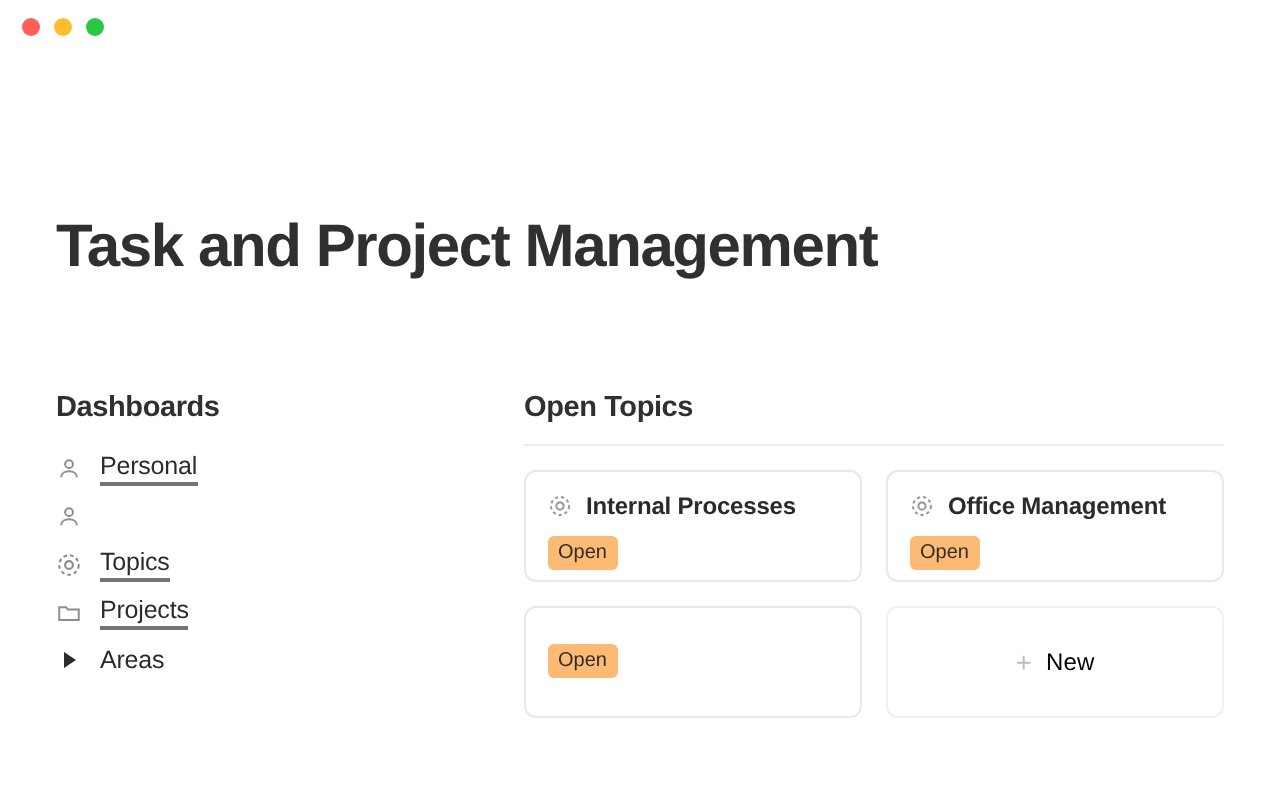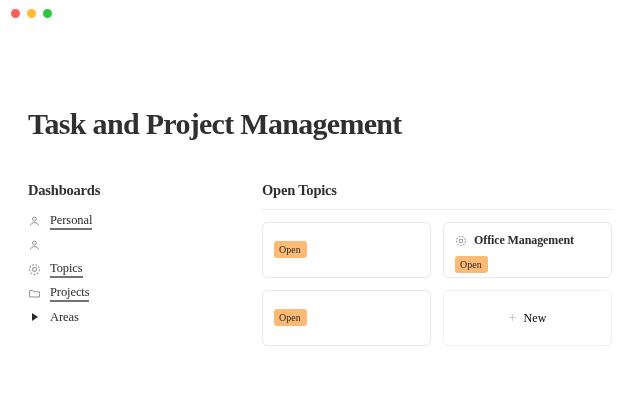--- a/index.html
+++ b/index.html
@@ -19,34 +19,34 @@
     padding-left: 11px;
     gap: 7px;
     background: #ffffff;
   }
   .dot { width: 9px; height: 9px; border-radius: 50%; display: block; }
   .dot-close { background: #ff5f57; }
   .dot-min   { background: #febc2e; }
   .dot-max   { background: #28c840; }
 
   
-  .page { padding: 0 28px; font-family: Liberation Serif, serif; }
+  .page { padding: 0 28px; }
 
   .page-title {
     margin-top: 81px;
     font-size: 30px;
     font-weight: bold;
     letter-spacing: -0.7px;
     color: #32302f;
     line-height: 1.1;
   }
 
   .columns {
     display: flex;
-    margin-top: 42px;
+    margin-top: 56px;
     align-items: flex-start;
   }
 
   
   .sidebar { width: 206px; flex: 0 0 206px; }
   .section-title {
     font-size: 14.5px;
     font-weight: bold;
     color: #32302f;
     letter-spacing: -0.2px;
@@ -236,20 +236,29 @@
 
     <div class="main">
       <div class="section-title">Open Topics</div>
 
 
       <div class="divider"></div>
 
       <div class="cards">
 
         <div class="card">
+          <div class="card-head">
+            <span class="card-ico">
+              <svg width="12" height="12" viewBox="0 0 16 16" fill="none" stroke="currentColor" stroke-width="1.4" stroke-dasharray="2.2 1.9">
+                <circle cx="8" cy="8" r="6"></circle>
+                <circle cx="8" cy="8" r="2.4" stroke-dasharray="0"></circle>
+              </svg>
+            </span>
+            <span class="card-title">Internal Processes</span>
+          </div>
           <span class="badge">Open</span>
         </div>
 
         <div class="card">
           <div class="card-head">
             <span class="card-ico">
               <svg width="12" height="12" viewBox="0 0 16 16" fill="none" stroke="currentColor" stroke-width="1.4" stroke-dasharray="2.2 1.9">
                 <circle cx="8" cy="8" r="6"></circle>
                 <circle cx="8" cy="8" r="2.4" stroke-dasharray="0"></circle>
               </svg>

